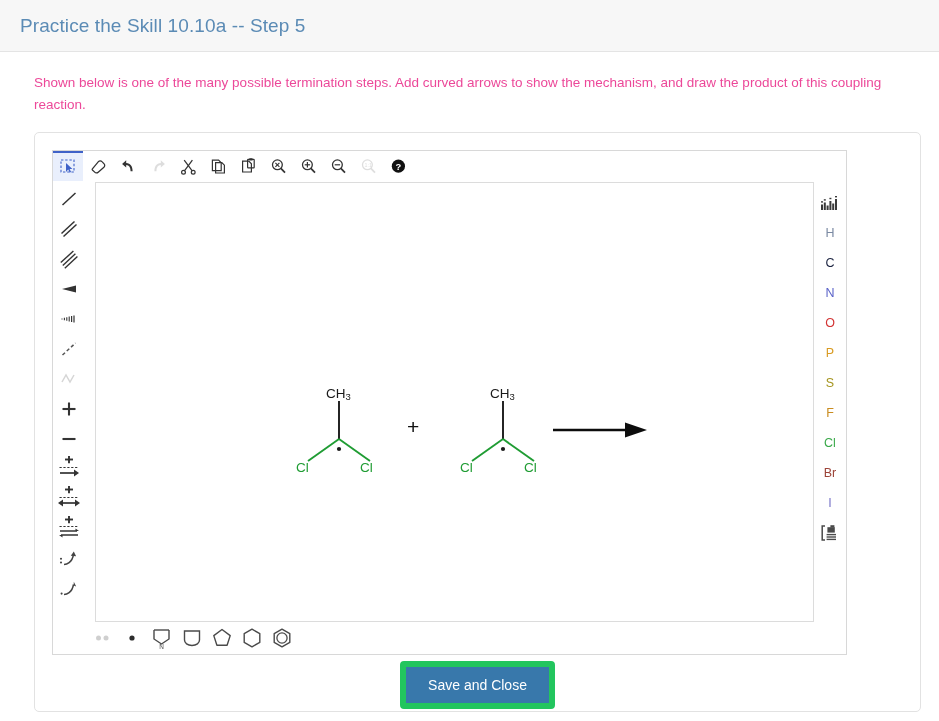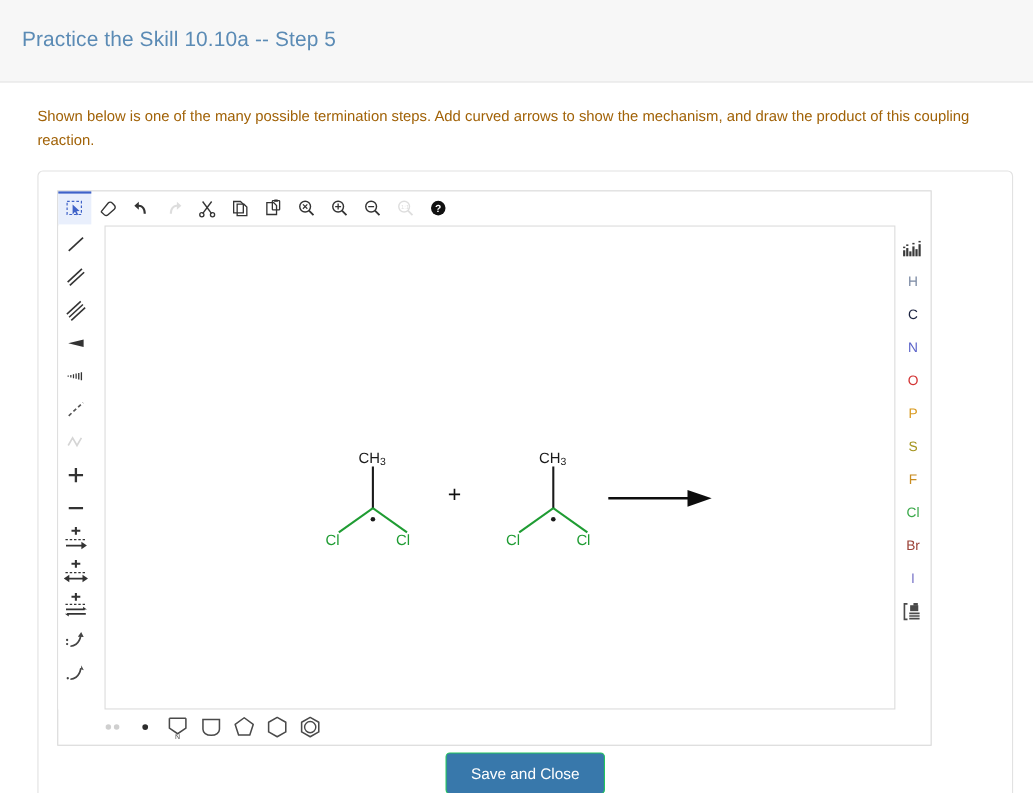--- a/index.html
+++ b/index.html
@@ -10,21 +10,21 @@
     width: 939px;
     height: 721px;
     background: #ffffff;
     font-family: "Liberation Sans", sans-serif;
     color: #333333;
     overflow: hidden;
   }
 
   
   .page-header {
-    height: 75px;
+    height: 52px;
     background: #f7f7f7;
     border-bottom: 1px solid #e4e4e4;
     display: flex;
     align-items: center;
     padding-left: 20px;
     box-sizing: border-box;
   }
   .page-title {
     font-size: 19px;
     color: #5b8bb5;
@@ -32,21 +32,21 @@
     letter-spacing: 0.1px;
   }
 
   
   .prompt-wrap {
     padding: 20px 22px 0 34px;
   }
   .prompt-text {
     font-size: 13.5px;
     line-height: 1.62;
-    color: #a16207;
+    color: #ec4899;
     max-width: 895px;
   }
 
   
   .editor-panel {
     margin: 16px 18px 0 34px;
     border: 1px solid #e2e2e2;
     border-radius: 5px;
     background: #ffffff;
     height: 580px;
@@ -166,21 +166,21 @@
     position: absolute;
     left: 0;
     right: 0;
     top: 528px;
     display: flex;
     justify-content: center;
   }
   .save-btn {
     background: #3878ab;
     color: #ffffff;
-    border: 1px solid #22c55e;
+    border: 6px solid #22c55e;
     border-radius: 4px;
     font-size: 14px;
     padding: 10px 22px;
     cursor: pointer;
     font-family: "Liberation Sans", sans-serif;
   }
 
   
   .mol-stage {
     position: absolute;

